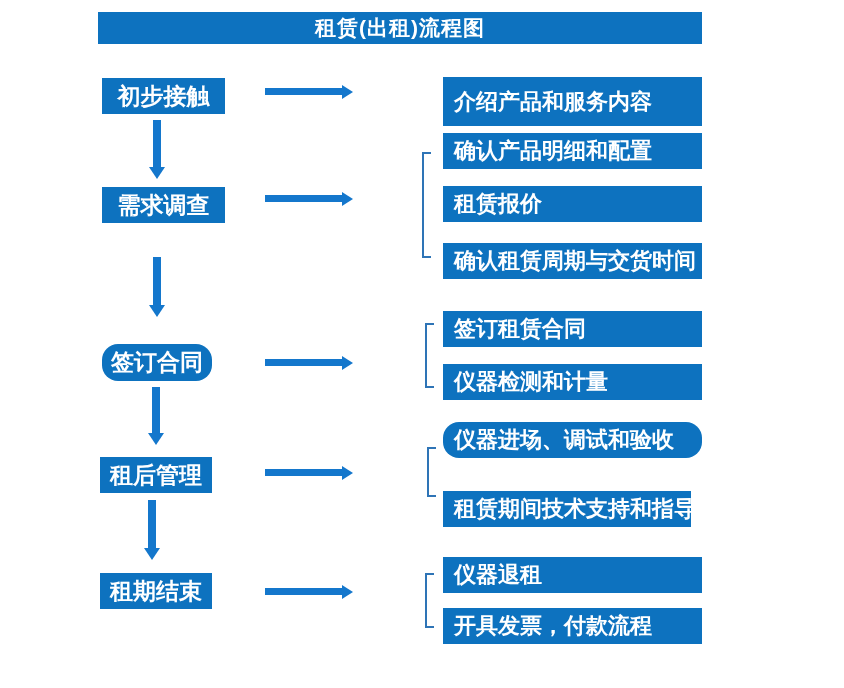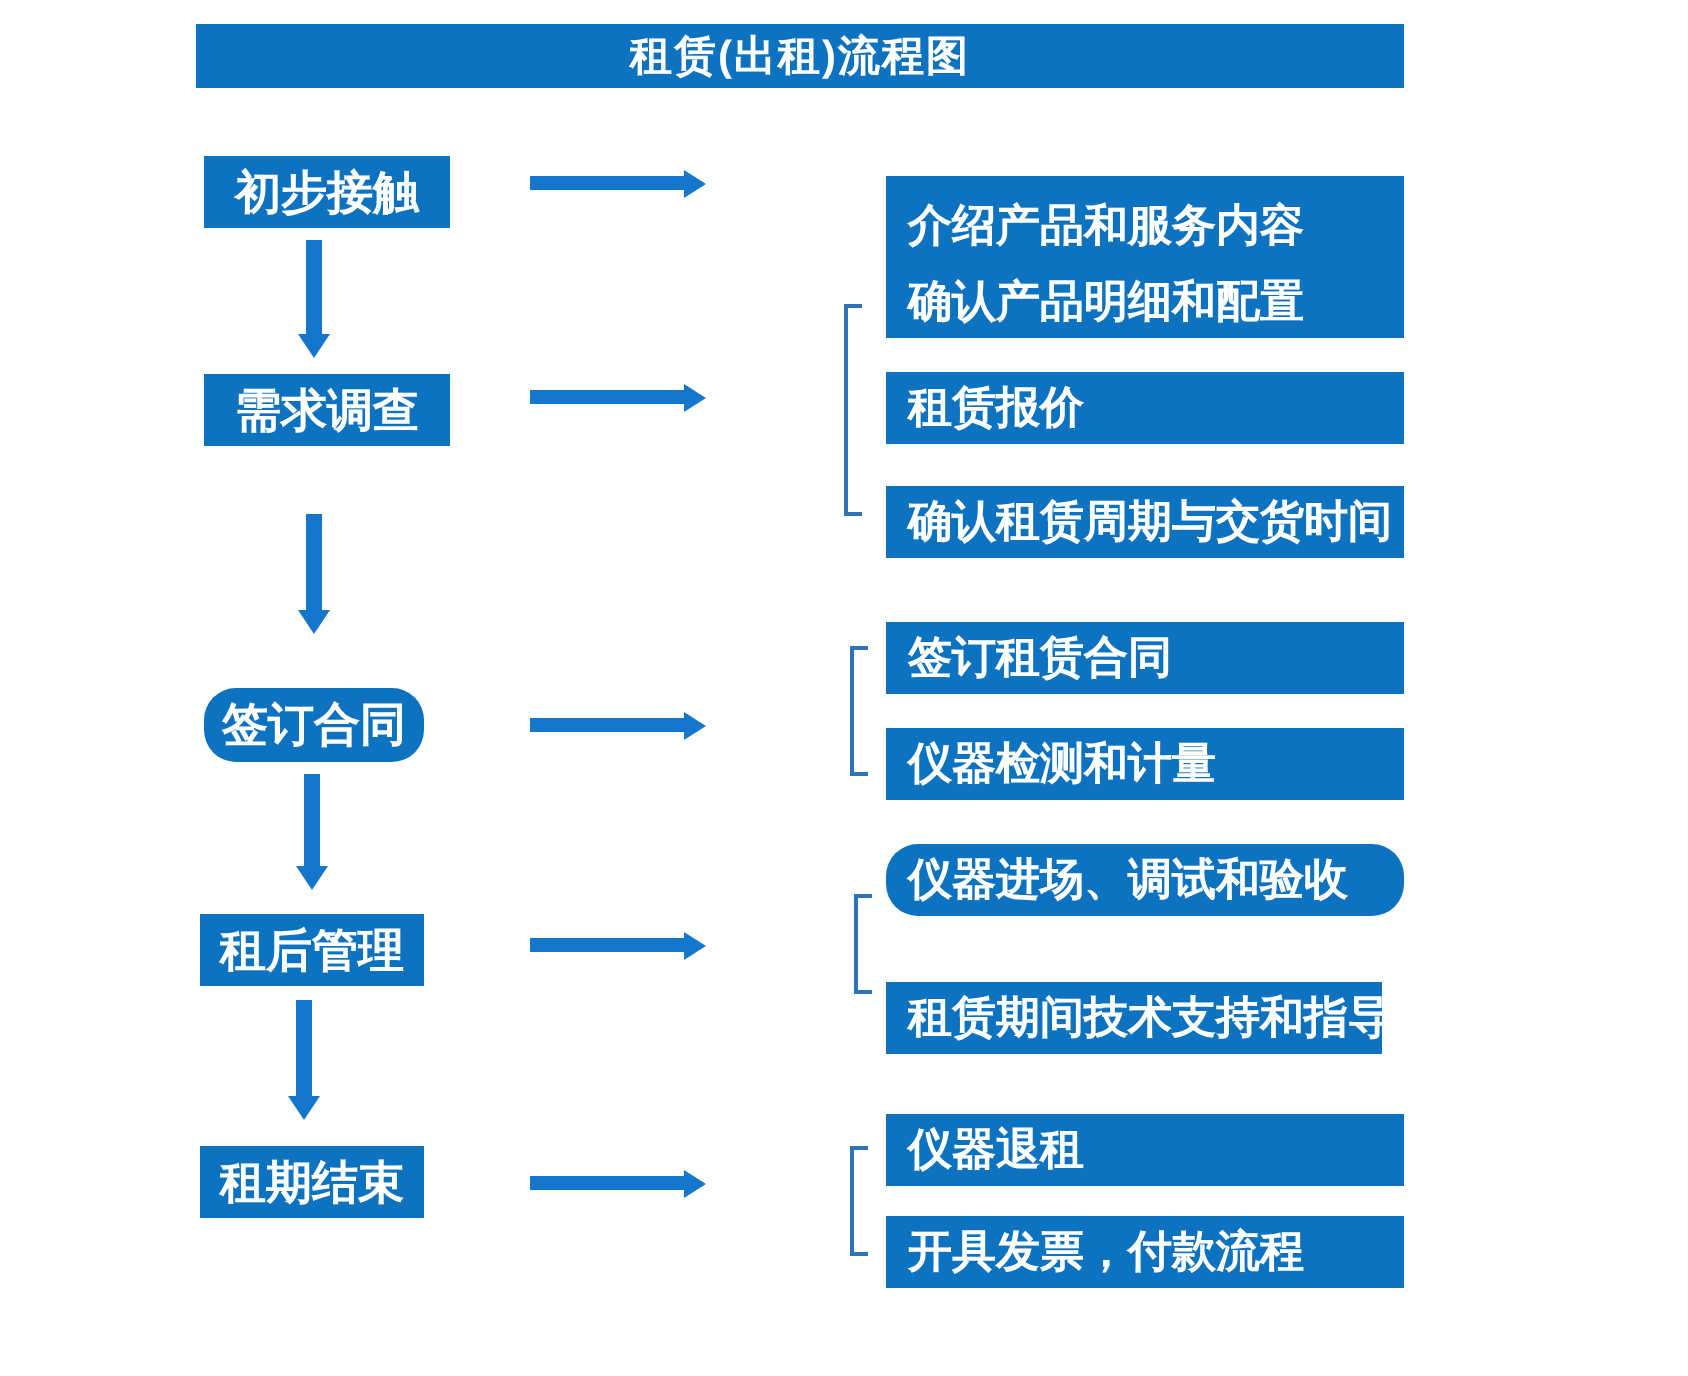--- a/index.html
+++ b/index.html
@@ -107,21 +107,21 @@
   <div class="arrow-h" style="left:265px;top:585px;">
     <div class="ah-body"></div>
       <div class="ah-head"></div>
   </div>
 
   <div class="bracket" style="left:422px;top:152px;height:106px;"></div>
   <div class="bracket" style="left:425px;top:323px;height:65px;"></div>
   <div class="bracket" style="left:427px;top:447px;height:50px;"></div>
   <div class="bracket" style="left:425px;top:573px;height:55px;"></div>
 
-  <div class="bar detail" style="left:443px;top:88px;width:259px;height:49px;">介绍产品和服务内容</div>
+  <div class="bar detail" style="left:443px;top:77px;width:259px;height:49px;">介绍产品和服务内容</div>
 
   <div class="bar detail" style="left:443px;top:133px;width:259px;height:36px;">确认产品明细和配置</div>
   <div class="bar detail" style="left:443px;top:186px;width:259px;height:36px;">租赁报价</div>
   <div class="bar detail" style="left:443px;top:243px;width:259px;height:36px;">确认租赁周期与交货时间</div>
 
   <div class="bar detail" style="left:443px;top:311px;width:259px;height:36px;">签订租赁合同</div>
   <div class="bar detail" style="left:443px;top:364px;width:259px;height:36px;">仪器检测和计量</div>
 
   <div class="bar detail" style="left:443px;top:422px;width:259px;height:36px;border-radius:16px;">仪器进场、调试和验收</div>
   <div class="bar detail" style="left:443px;top:491px;width:248px;height:36px;">租赁期间技术支持和指导</div>

